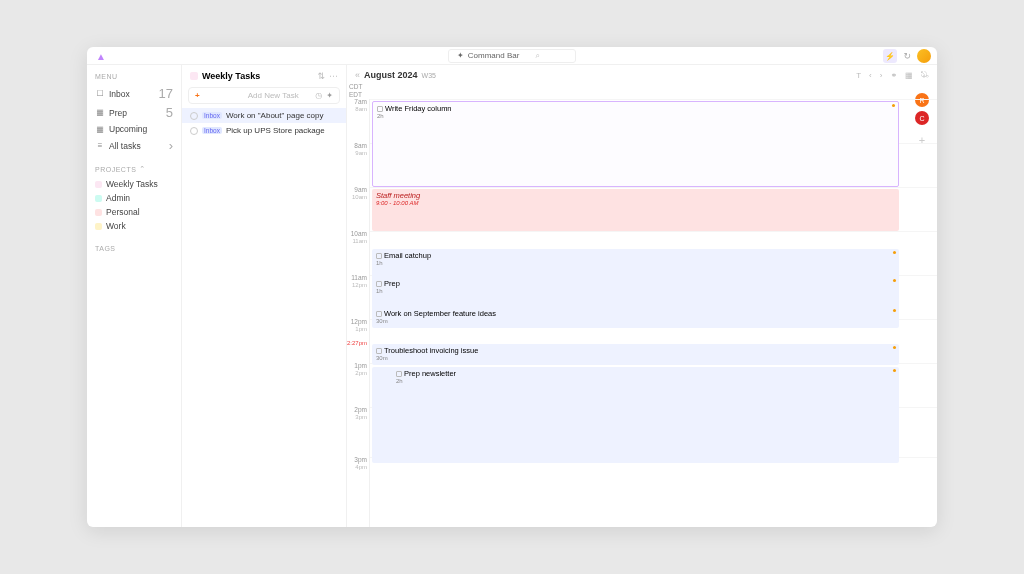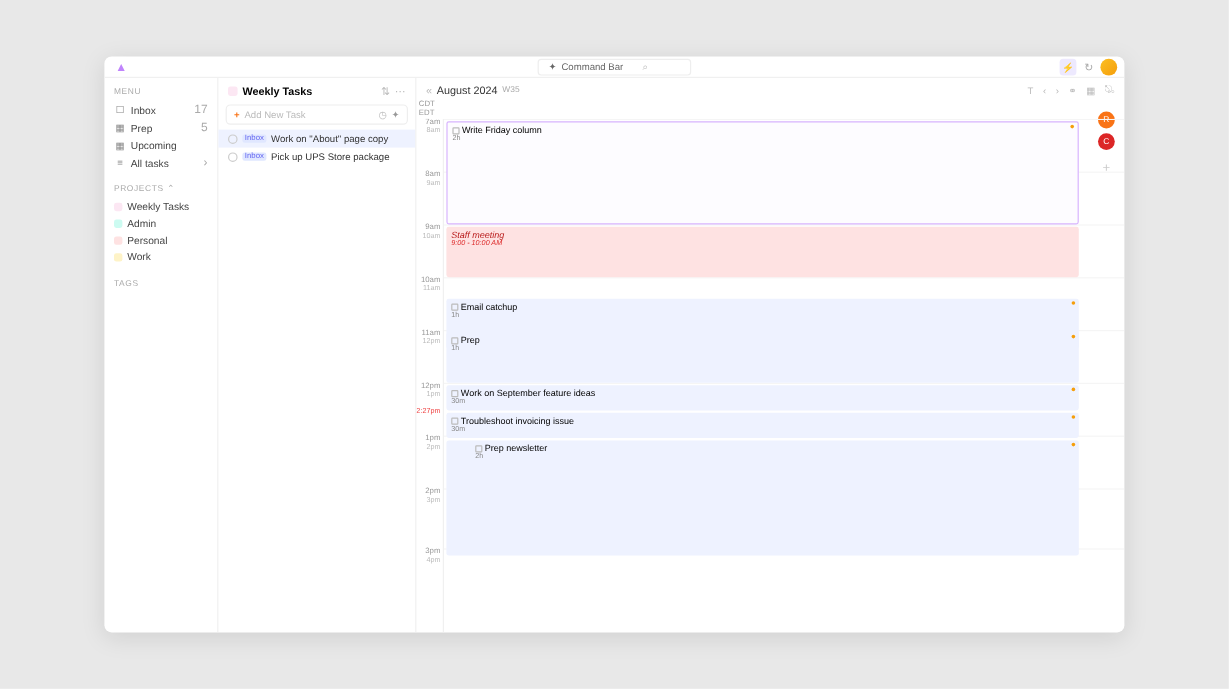--- a/index.html
+++ b/index.html
@@ -13,43 +13,43 @@
 .topbar-right .bolt { background: #ede9fe; color: #7c3aed; width: 14px; height: 14px; border-radius: 3px; display: flex; align-items: center; justify-content: center; font-size: 8px; }
 .topbar-right .sync { color: #aaa; font-size: 9px; }
 .avatar { width: 14px; height: 14px; border-radius: 50%; background: linear-gradient(135deg,#fbbf24,#f59e0b); }
 
 .main { flex: 1; display: flex; overflow: hidden; }
 .sidebar { width: 95px; border-right: 1px solid #f0f0f0; padding: 6px 4px; display: flex; flex-direction: column; gap: 2px; }
 .sb-heading { font-size: 7px; color: #aaa; letter-spacing: 0.5px; padding: 2px 4px; text-transform: uppercase; display: flex; align-items: center; gap: 3px; }
 .sb-item { display: flex; align-items: center; gap: 4px; padding: 2px 4px; border-radius: 3px; cursor: pointer; color: #444; }
 .sb-item .icon { width: 10px; text-align: center; color: #888; font-size: 8px; }
 .sb-item .label { flex: 1; font-size: 8.5px; }
-.sb-item .count { font-size: 10px; color: #aaa; }
+.sb-item .count { font-size: 13px; color: #aaa; }
 .proj-dot { width: 7px; height: 7px; border-radius: 2px; }
 
 .tasks { width: 165px; border-right: 1px solid #f0f0f0; display: flex; flex-direction: column; }
 .tasks-header { display: flex; align-items: center; gap: 4px; padding: 6px 8px 4px; }
 .tasks-header .pdot { width: 8px; height: 8px; border-radius: 2px; background: #fce7f3; }
 .tasks-header .title { font-weight: 600; font-size: 9px; flex: 1; }
 .tasks-header .tool { color: #bbb; font-size: 9px; cursor: pointer; }
 .add-task { margin: 2px 6px 4px; border: 1px solid #eee; border-radius: 4px; padding: 3px 6px; display: flex; align-items: center; gap: 4px; color: #bbb; font-size: 8px; }
 .add-task .plus { color: #f97316; font-weight: bold; }
-.add-task .txt { flex: 1; }
+.add-task .txt { flex: 1; margin-left: 44px; }
 .add-task .ic { font-size: 8px; color: #bbb; }
 .add-task .ic2 { font-size: 8px; color: #999; }
 .task-row { display: flex; align-items: center; gap: 4px; padding: 3px 8px; font-size: 8px; cursor: pointer; }
 .task-row.selected { background: #eef2ff; }
 .task-row .chk { width: 8px; height: 8px; border: 1px solid #ccc; border-radius: 50%; flex-shrink: 0; }
 .task-row .inbox-tag { background: #e0e7ff; color: #6366f1; font-size: 6.5px; padding: 0 2px; border-radius: 2px; }
 .task-row .ttext { color: #333; }
 
 .calendar { flex: 1; display: flex; flex-direction: column; overflow: hidden; position: relative; }
 .cal-header { display: flex; align-items: center; padding: 5px 8px 3px; gap: 4px; }
 .cal-header .collapse { color: #bbb; font-size: 9px; cursor: pointer; }
-.cal-header .month { font-weight: 400; font-size: 9px; color: #333; }
+.cal-header .month { font-weight: 700; font-size: 9px; color: #333; }
 .cal-header .wk { font-size: 7px; color: #aaa; }
 .cal-header .sp { flex: 1; }
 .cal-header .btn { color: #bbb; font-size: 8px; cursor: pointer; padding: 0 2px; }
 .date-row { font-size: 8px; color: #888; text-align: center; padding: 2px 0; }
 .tz-row { display: flex; font-size: 6.5px; color: #999; padding: 0 0 1px 2px; gap: 6px; }
 .cal-body { flex: 1; display: flex; overflow: hidden; }
 .time-col { width: 22px; flex-shrink: 0; position: relative; }
 .time-label { position: absolute; right: 2px; text-align: right; font-size: 6.5px; color: #999; line-height: 1; }
 .time-label .sub { font-size: 6px; color: #bbb; display: block; }
 .now-label { position: absolute; right: 2px; font-size: 6px; color: #ef4444; }
@@ -211,21 +211,21 @@
             <div class="hour-line" style="top: 132px;"></div>
             <div class="hour-line" style="top: 176px;"></div>
             <div class="hour-line" style="top: 220px;"></div>
             <div class="hour-line" style="top: 264px;"></div>
             <div class="hour-line" style="top: 308px;"></div>
             <div class="hour-line" style="top: 358px;"></div>
             <div class="event ev-purple" style="top: 2px; height: 86px;"><span class="chk2"></span><span class="et">Write Friday column</span><div class="ed">2h</div><span class="dot" style="background:#f59e0b"></span></div>
             <div class="event ev-pink" style="top: 90px; height: 42px; font-style: italic;"><span class="et">Staff meeting</span><div class="ed">9:00 - 10:00 AM</div></div>
             <div class="event ev-blue" style="top: 150px; height: 42px;"><span class="chk2"></span><span class="et">Email catchup</span><div class="ed">1h</div><span class="dot" style="background:#f59e0b"></span></div>
             <div class="event ev-blue" style="top: 178px; height: 42px;"><span class="chk2"></span><span class="et">Prep</span><div class="ed">1h</div><span class="dot" style="background:#f59e0b"></span></div>
-            <div class="event ev-blue" style="top: 222px; height: 21px;"><span class="chk2"></span><span class="et">Work on September feature ideas</span><div class="ed">30m</div><span class="dot" style="background:#f59e0b"></span></div>
+            <div class="event ev-blue" style="top: 208px; height: 21px;"><span class="chk2"></span><span class="et">Work on September feature ideas</span><div class="ed">30m</div><span class="dot" style="background:#f59e0b"></span></div>
             <div class="event ev-blue" style="top: 245px; height: 21px;"><span class="chk2"></span><span class="et">Troubleshoot invoicing issue</span><div class="ed">30m</div><span class="dot" style="background:#f59e0b"></span></div>
             <div class="event ev-blue" style="top: 268px; height: 96px; padding-left: 24px;"><span class="chk2"></span><span class="et">Prep newsletter</span><div class="ed">2h</div><span class="dot" style="background:#f59e0b"></span></div>
           </div>
       </div>
     </div>
 
   </div>
 </div>
 
 </body></html>

